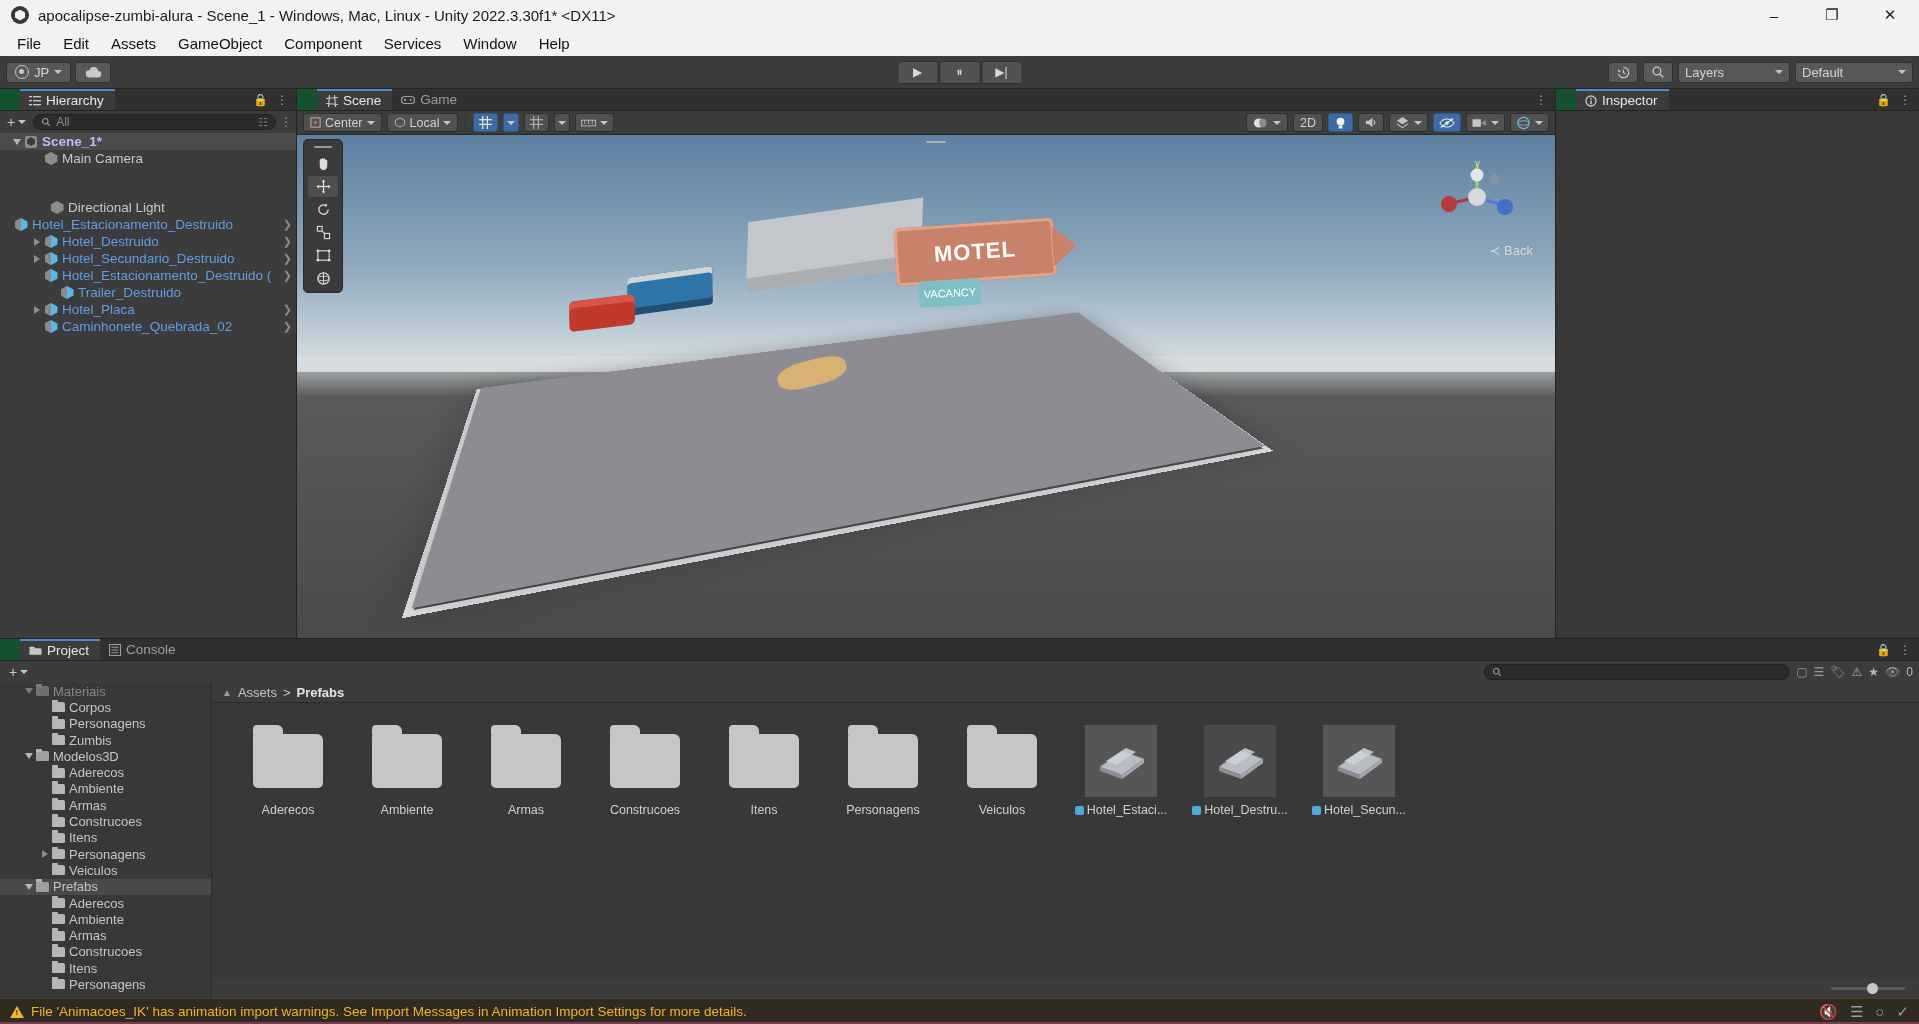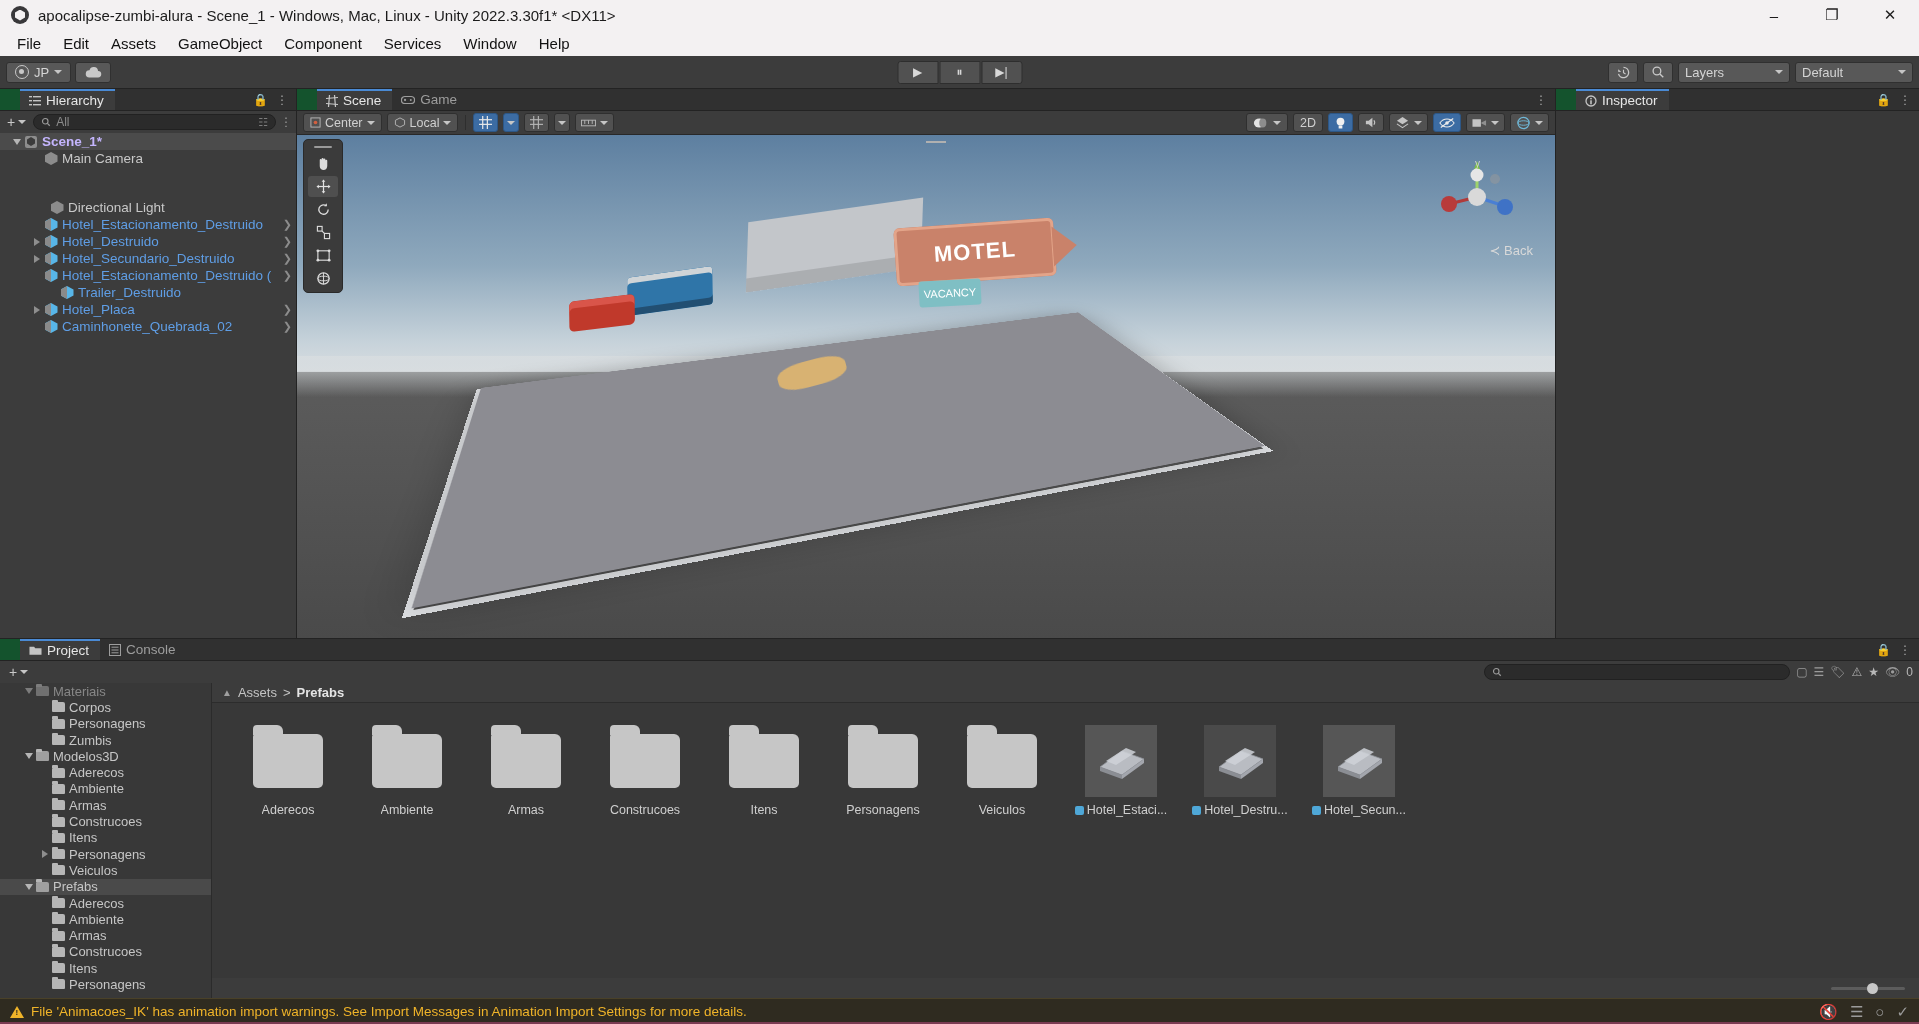--- a/index.html
+++ b/index.html
@@ -430,21 +430,21 @@
             </span>
             <span class="lbl">Main Camera</span>
           </div>
           <div class="h-row" style="padding-left: 36px; margin-top: 32px;">
             <span class="tw"></span>
             <span class="ico">
               <span class="cube-gray"></span>
             </span>
             <span class="lbl">Directional Light</span>
           </div>
-          <div class="h-row prefab" style="padding-left: 30px; align-items: center;">
+          <div class="h-row prefab" style=" align-items: center;">
             <span class="tw"></span>
             <span class="ico">
               <span class="cube-blue"></span>
             </span>
             <span class="lbl">Hotel_Estacionamento_Destruido</span>
             <span class="chev">❯</span>
           </div>
           <div class="h-row prefab" style="padding-left: 30px;">
             <span class="tw">
               <span class="tri"></span>

